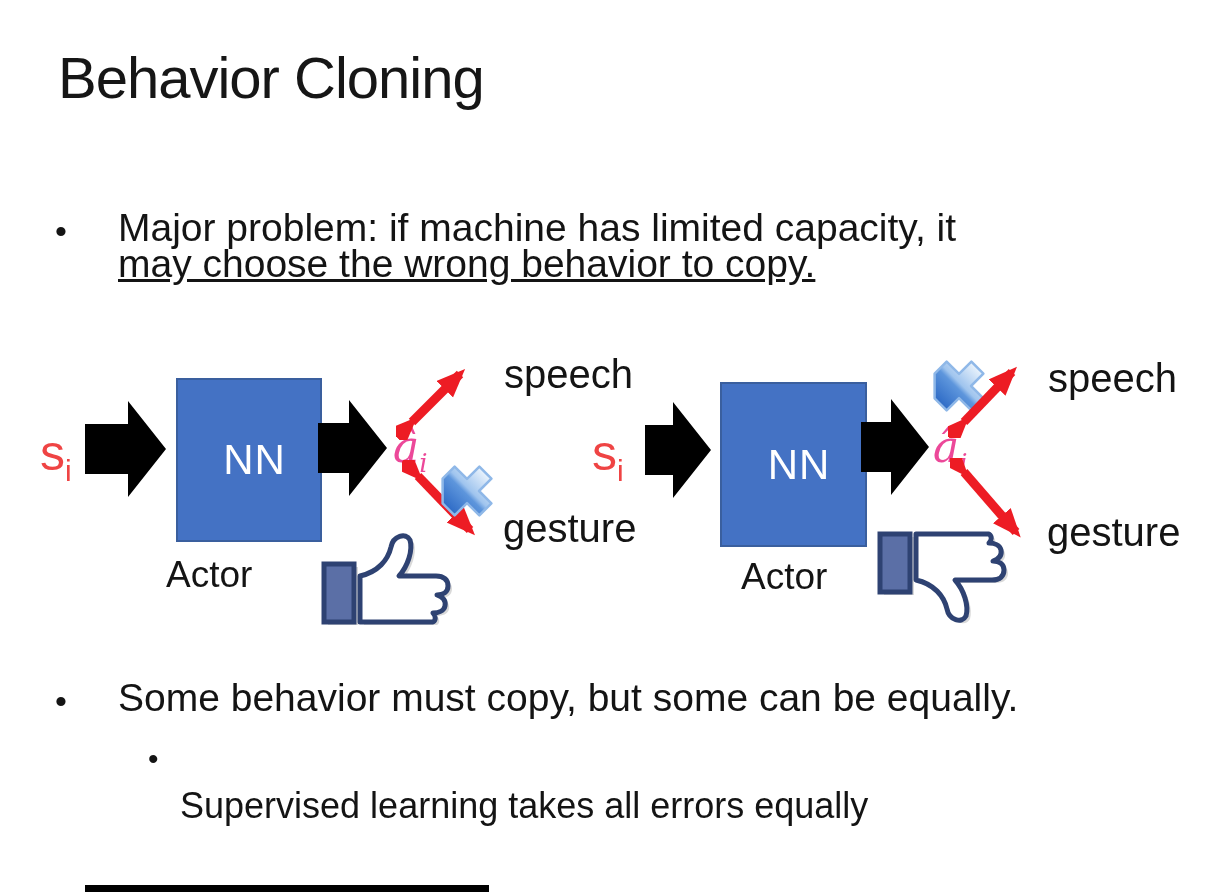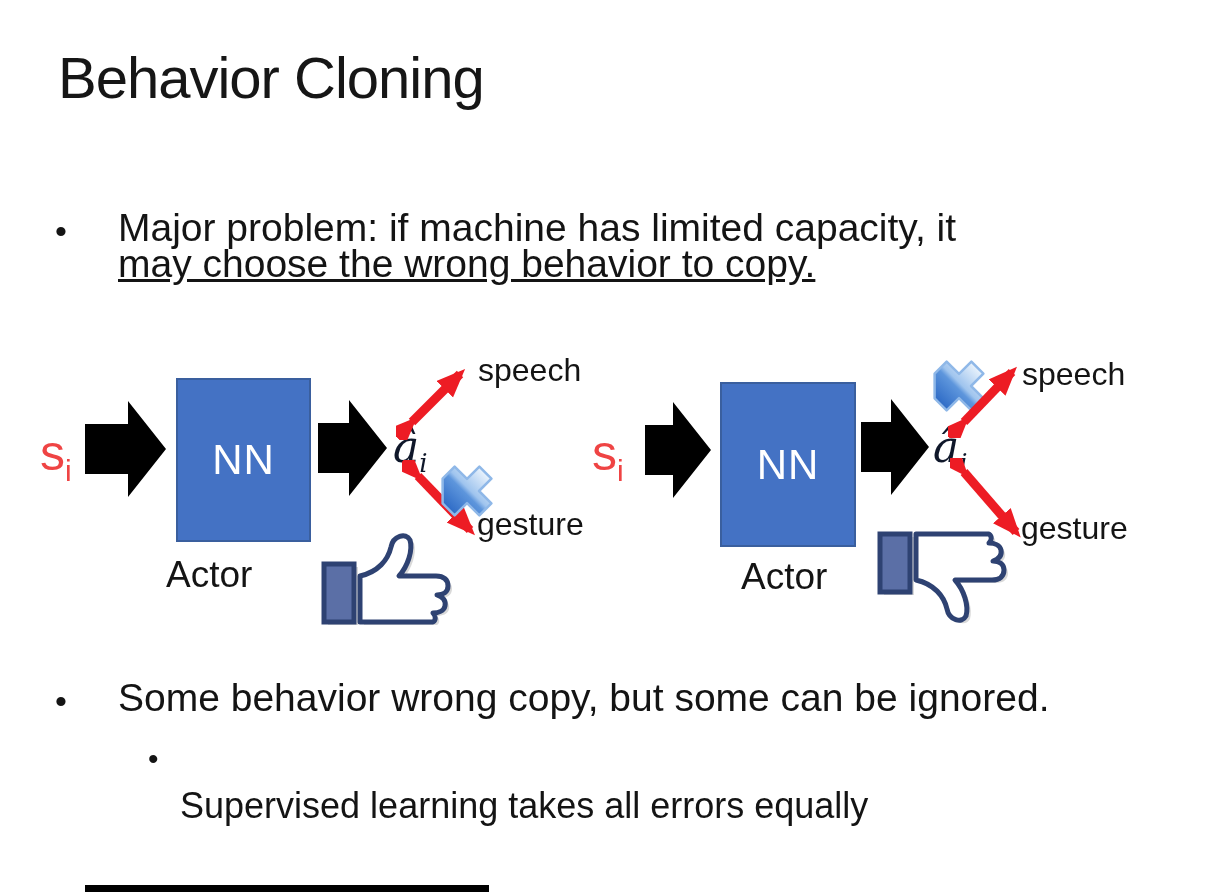--- a/index.html
+++ b/index.html
@@ -3,27 +3,27 @@
 <meta charset="utf-8">
 <style>
   html,body{margin:0;padding:0;}
   body{font-family:"Liberation Sans",sans-serif;background:#ffffff;}
   #slide{position:relative;width:1210px;height:892px;background:#ffffff;overflow:hidden;color:#1a1a1a;}
   .abs{position:absolute;}
   .title{left:58px;top:44px;font-size:58px;font-weight:300;letter-spacing:-1px;color:#161616;}
   .body-text{font-size:39px;color:#141414;white-space:nowrap;margin-left:28px;}
   .dot{font-size:34px;color:#141414;}
   .sub-text{font-size:36px;color:#141414;white-space:nowrap;margin-top:48px;}
-  .nn-box{background:#4472C4;border:2px solid #3A5F9E;display:flex;align-items:center;justify-content:center;}
+  .nn-box{background:#4472C4;border:2px solid #3A5F9E;display:flex;align-items:center;justify-content:center;padding-left:11px;}
   .nn-label{color:#ffffff;font-size:42px;letter-spacing:1px;}
   .state-label{font-size:50px;line-height:1;color:#ef4444;}
   .state-label sub{font-size:30px;}
-  .ahat-label{font-family:"DejaVu Serif",serif;font-style:italic;font-size:44px;line-height:1.05;color:#0f172a;text-align:center;}
+  .ahat-label{font-family:"DejaVu Serif",serif;font-style:italic;font-size:44px;line-height:1.05;color:#ec4899;text-align:center;}
   .ahat-label sub{font-size:26px;}
-  .branch-label{font-size:32px;color:#141414;white-space:nowrap;}
+  .branch-label{font-size:40px;color:#141414;white-space:nowrap;margin-left:26px;}
   .actor-label{font-size:37px;color:#141414;}
   svg{display:block;}
 </style>
 </head>
 <body>
 
 <div id="slide">
 
   <div class="abs title">Behavior Cloning</div>
 
@@ -144,19 +144,19 @@
       <g transform="translate(4,-3)" fill="#D9D9D9">
         <rect x="4" y="36" width="30" height="58"></rect>
         <path d="M40,94 L40,48 C58,44 68,32 71,19 C73,8 86,4 90,12 C93,22 88,38 79,48 L116,48 C124,48 128,52 128,58 C128,64 123,67 117,67 C123,69 126,73 125,78 C124,83 118,85 113,85 C116,88 116,92 113,94 Z"></path>
       </g>
       <rect x="4" y="36" width="30" height="58" fill="#5B6FA6" stroke="#2E4272" stroke-width="5"></rect>
       <path d="M40,94 L40,48 C58,44 68,32 71,19 C73,8 86,4 90,12 C93,22 88,38 79,48 L116,48 C124,48 128,52 128,58 C128,64 123,67 117,67 C123,69 126,73 125,78 C124,83 118,85 113,85 C116,88 116,92 113,94 Z" fill="#FFFFFF" stroke="#2E4272" stroke-width="5" stroke-linejoin="round"></path>
     </g>
   </svg>
 
   <div class="abs dot" style="left:55px;top:682px;">•</div>
-  <div class="abs body-text" style="left:90px;top:676px;">Some behavior wrong copy, but some can be ignored.</div>
+  <div class="abs body-text" style="left:90px;top:676px;">Some behavior must copy, but some can be equally.</div>
   <div class="abs dot" style="left:148px;top:742px;font-size:30px;">•</div>
   <div class="abs sub-text" style="left:180px;top:737px;">Supervised learning takes all errors equally</div>
 
   <div class="abs" style="left:85px;top:885px;width:404px;height:7px;background:#000000;"></div>
 
 </div>
 
 </body></html>

